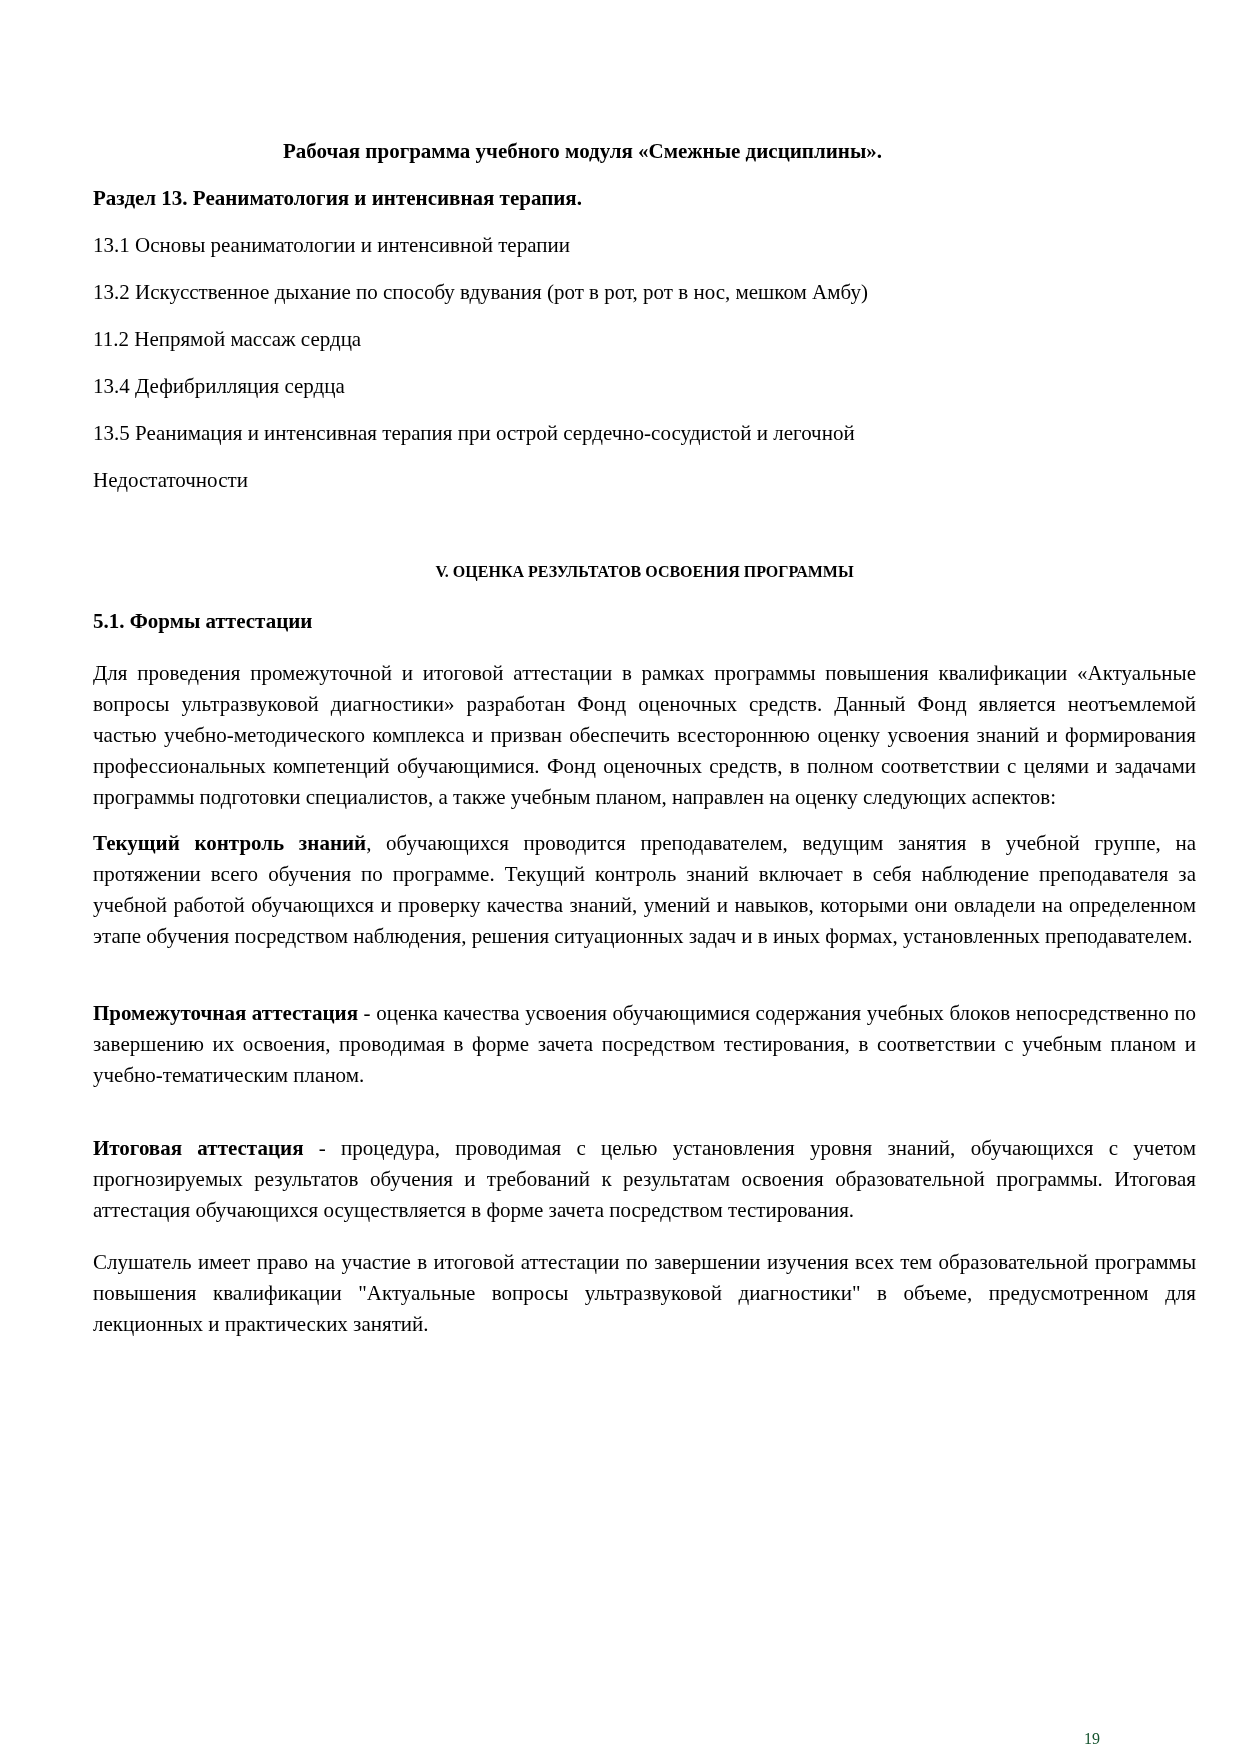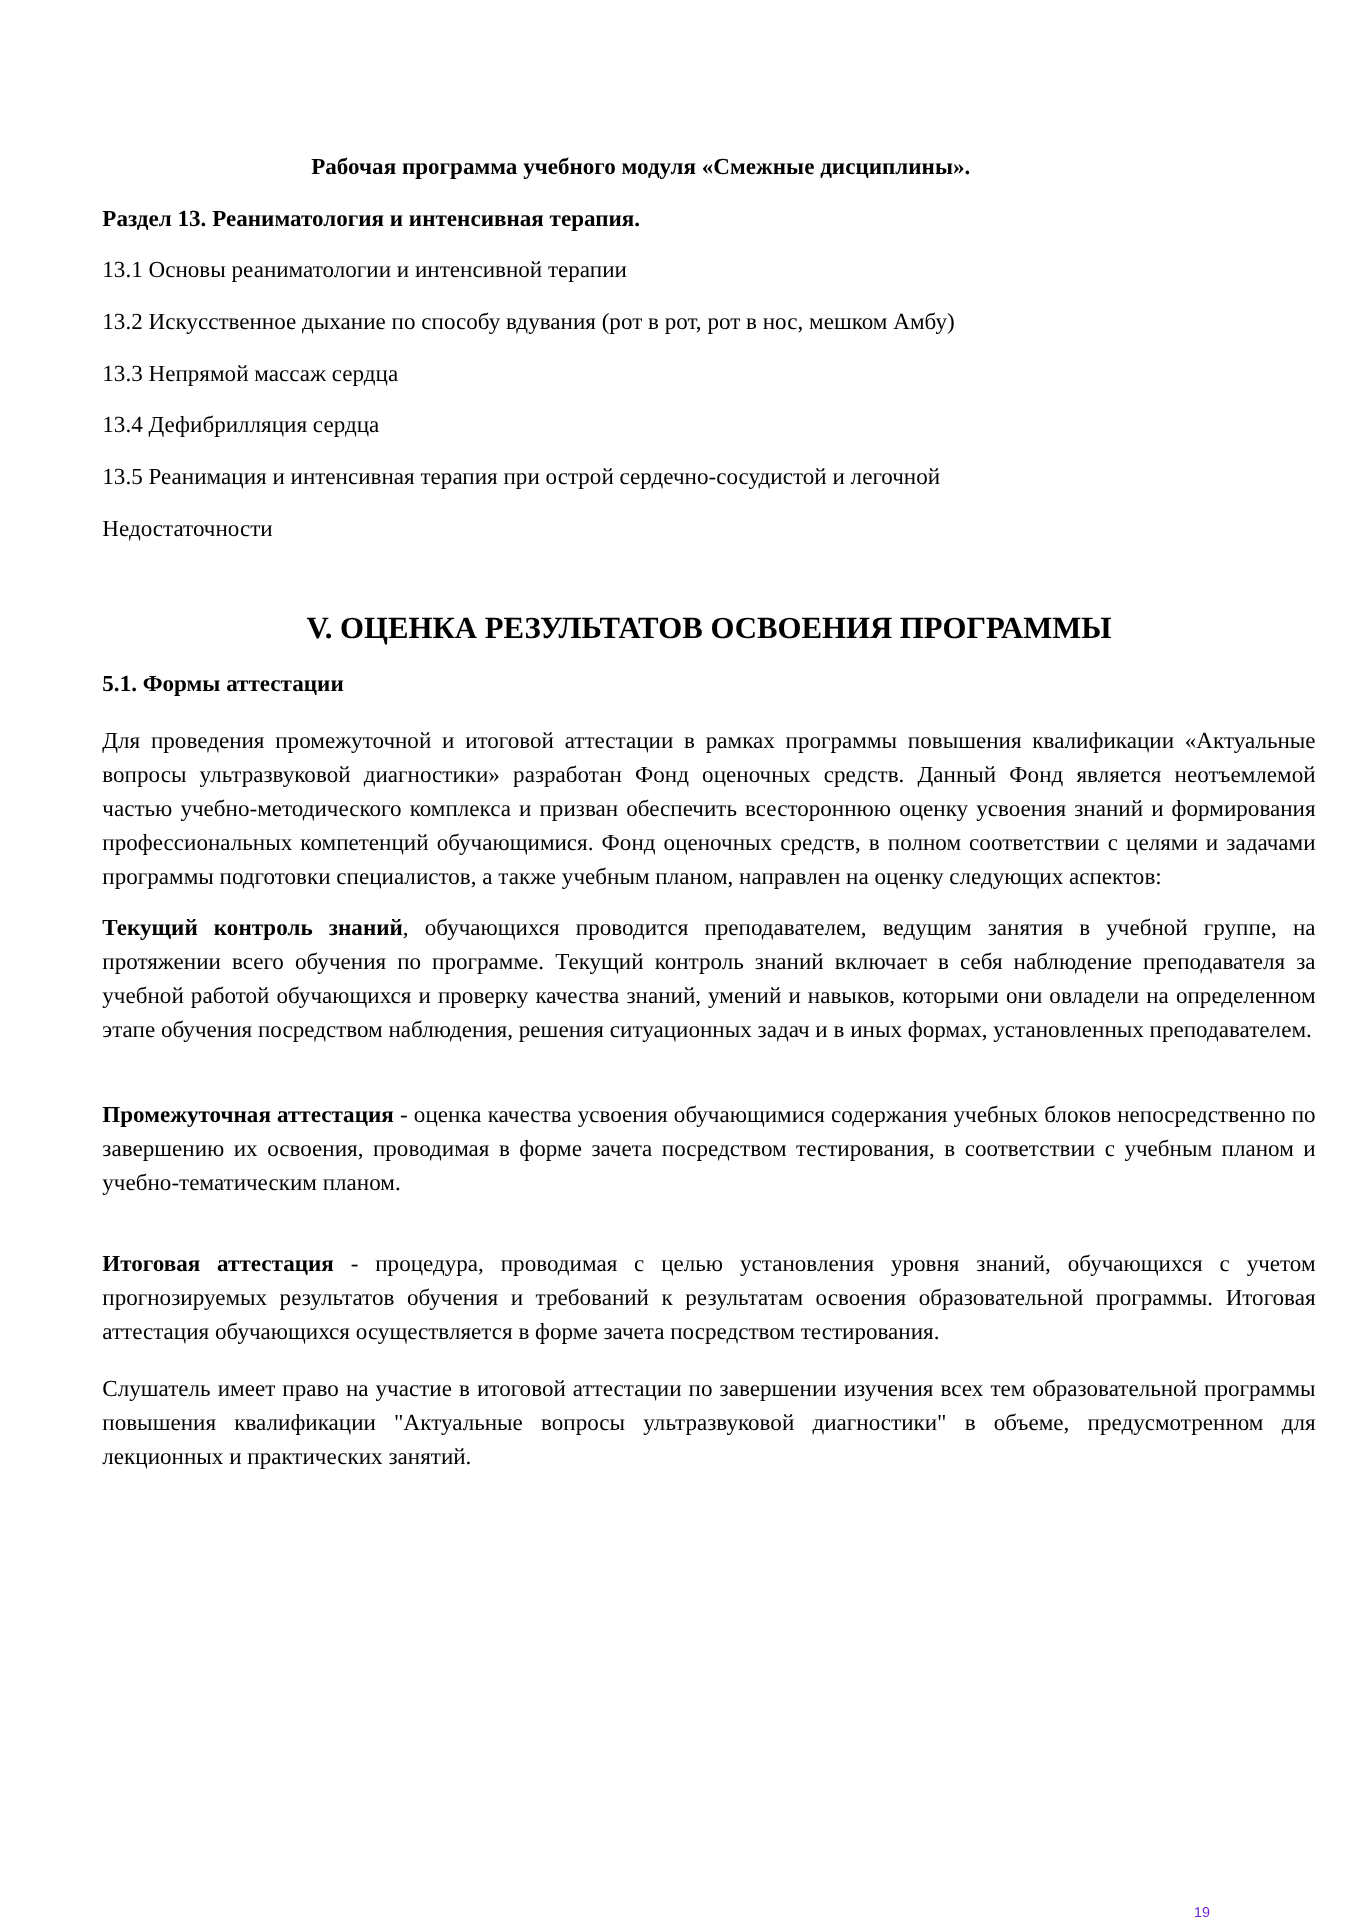--- a/index.html
+++ b/index.html
@@ -33,21 +33,21 @@
     line-height: 31px;
     margin: 0 0 16px 0;
   }
   .item {
     line-height: 31px;
     margin: 0 0 16px 0;
   }
   .v-heading {
     font-weight: bold;
     text-align: center;
-    font-size: 28px;
+    font-size: 16px;
     line-height: 31px;
     margin: 60px 0 19px 0;
   }
   .sub-heading {
     font-weight: bold;
     line-height: 31px;
     margin: 0 0 21px 0;
   }
   .body-par {
     text-align: justify;
@@ -62,39 +62,39 @@
   .par-current      { margin: 0 0 46px 0; }
   .par-intermediate { margin: 0 0 42px 0; }
   .par-final        { margin: 0 0 21px 0; }
   .par-listener     { margin: 0; }
   .lead { font-weight: bold; }
 
   .page-number {
     position: absolute;
     top: 1703px;
     right: 141px;
-    font-family: Liberation Sans, sans-serif;
-    font-size: 13px;
+    font-family: Liberation Serif, serif;
+    font-size: 16px;
     line-height: 24px;
-    color: #6d28d9;
+    color: #14532d;
   }
 </style>
 </head>
 <body>
 
 <div class="page">
 
   <p class="title">Рабочая программа учебного модуля «Смежные дисциплины».</p>
 
   <p class="heading">Раздел 13. Реаниматология и интенсивная терапия.</p>
 
   <div>
     <p class="item">13.1 Основы реаниматологии и интенсивной терапии</p>
     <p class="item">13.2 Искусственное дыхание по способу вдувания (рот в рот, рот в нос, мешком Амбу)</p>
-    <p class="item">13.3 Непрямой массаж сердца</p>
+    <p class="item">11.2 Непрямой массаж сердца</p>
     <p class="item">13.4 Дефибрилляция сердца</p>
     <p class="item">13.5 Реанимация и интенсивная терапия при острой сердечно-сосудистой и легочной</p>
     <p class="item">Недостаточности</p>
   </div>
 
   <p class="v-heading">V. ОЦЕНКА РЕЗУЛЬТАТОВ ОСВОЕНИЯ ПРОГРАММЫ</p>
 
   <p class="sub-heading">5.1. Формы аттестации</p>
 
   <p class="body-par intro">Для проведения промежуточной и итоговой аттестации в рамках программы повышения квалификации «Актуальные вопросы ультразвуковой диагностики» разработан Фонд оценочных средств. Данный Фонд является неотъемлемой частью учебно-методического комплекса и призван обеспечить всестороннюю оценку усвоения знаний и формирования профессиональных компетенций обучающимися. Фонд оценочных средств, в полном соответствии с целями и задачами программы подготовки специалистов, а также учебным планом, направлен на оценку следующих аспектов:</p>

